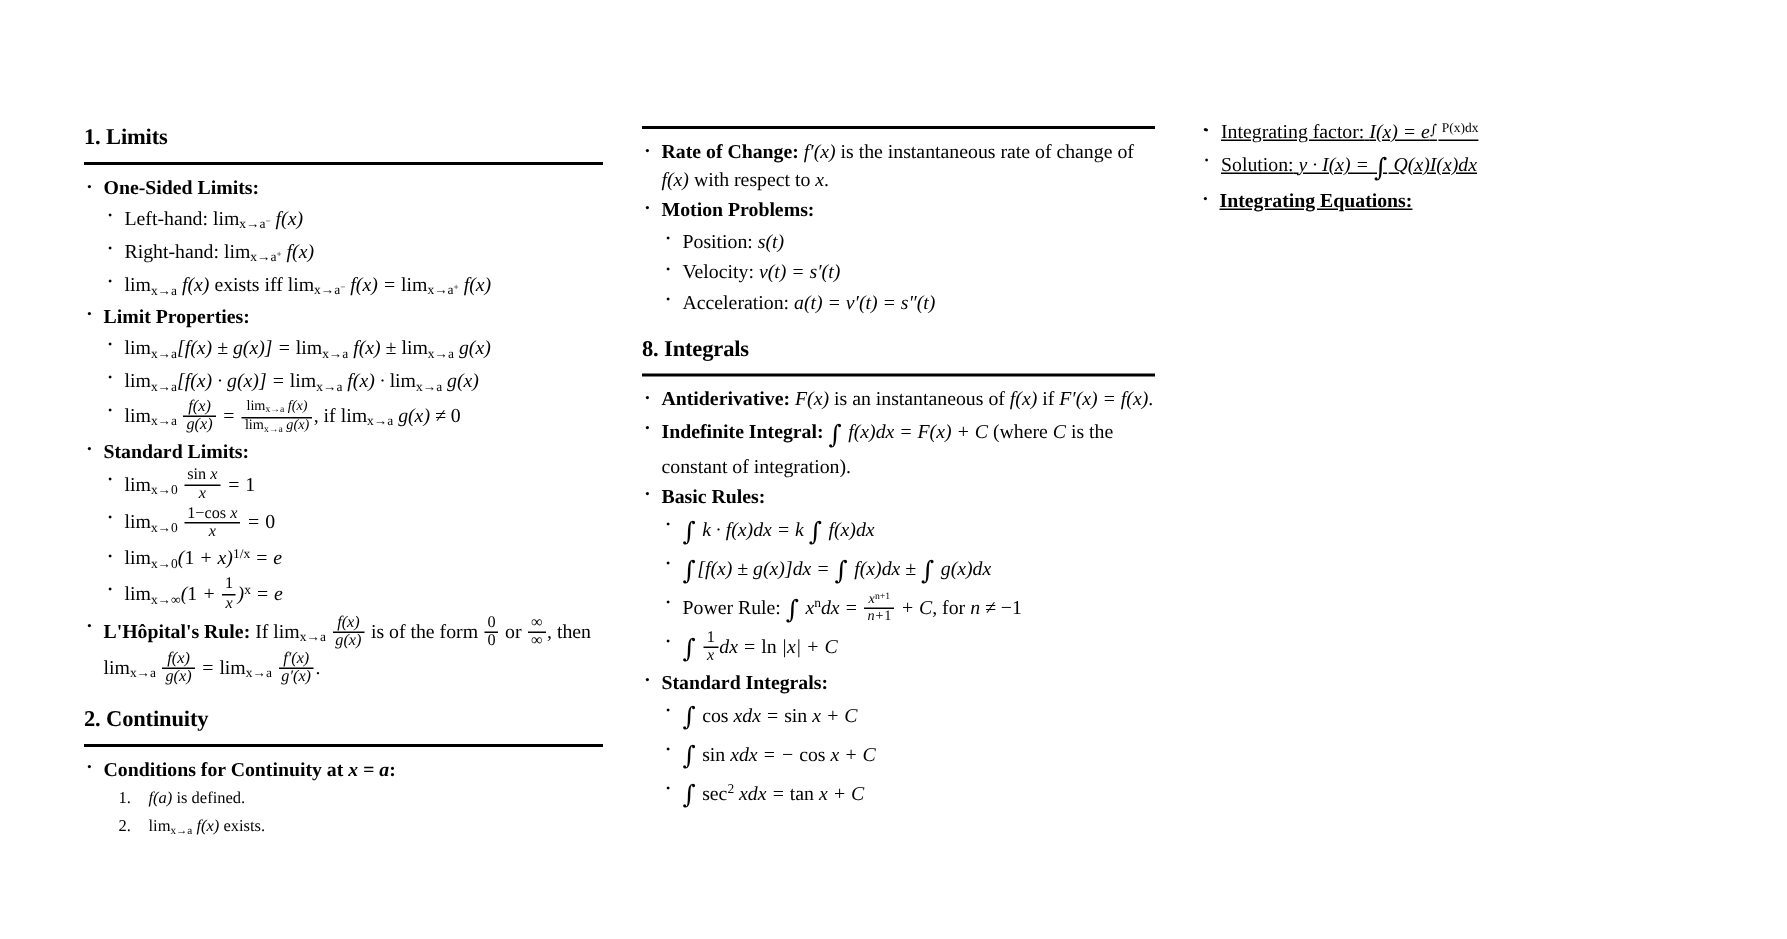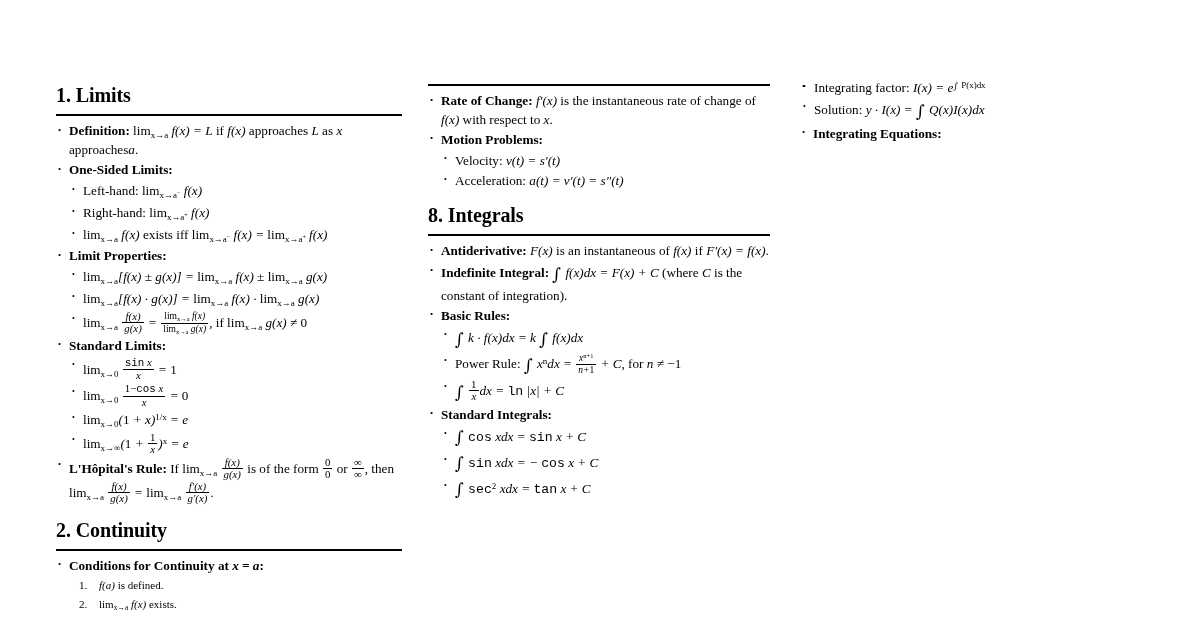--- a/index.html
+++ b/index.html
@@ -17,33 +17,33 @@
     -webkit-font-smoothing: antialiased;
   }
 
   
   .col {
     position: absolute;
     top: 0;
   }
   .col-1 { left: 56px;  width: 346px; }
   .col-2 { left: 428px; width: 342px; }
-  .col-3 { left: 800px; width: 300px; }
+  .col-3 { left: 800px; width: 300px; text-decoration: underline; }
 
   .col-inner { padding-top: 84px; }
   .col-3 .col-inner { padding-top: 78px; }
 
   
   .section {
     margin: 0 0 0 0;
   }
   .section + .section { margin-top: 14px; }
 
   h2.sec-title {
-    font-size: 20px;
+    font-size: 15px;
     font-weight: bold;
     margin: 0 0 7px 0;
     padding: 0;
     line-height: 1.15;
     letter-spacing: -0.1px;
   }
   .sec-rule {
     border: 0;
     border-top: 2px solid #000;
     margin: 0 0 6px 0;
@@ -112,21 +112,21 @@
   }
 
   b, .b { font-weight: bold; }
 
   
   .m {
     font-family: "Liberation Serif", "DejaVu Serif", serif;
     font-style: italic;
     white-space: nowrap;
   }
-  .mr { font-style: normal; font-family: Liberation Mono, monospace; }          
+  .mr { font-style: normal; }          
   .num { font-style: normal; }
 
   .sub {
     font-style: normal;
     font-size: 0.68em;
     vertical-align: -0.28em;
     letter-spacing: 0;
   }
   .sup {
     font-style: normal;
@@ -171,31 +171,20 @@
 
 <div class="col col-1">
 <div class="col-inner">
 
   <div class="section">
     <h2 class="sec-title">1. Limits</h2>
     <hr class="sec-rule">
 
     <ul class="lvl1">
 
-      <li>
-        <b>Definition:</b>
-        <span class="m"><span class="lim">lim</span><span class="sub">x→a</span> f(x) = L</span>
-        <span>if</span>
-        <span class="m">f(x)</span>
-        <span>approaches</span>
-        <span class="m">L</span>
-        <span>as</span>
-        <span class="m">x</span>
-        <span>approaches</span><span class="m">a</span>.
-      </li>
 
       <li>
         <b>One-Sided Limits:</b>
         <ul class="lvl2">
           <li>
             <span>Left-hand:</span>
             <span class="m"><span class="lim">lim</span><span class="sub">x→a<span class="sup">−</span></span> f(x)</span>
           </li>
           <li>
             <span>Right-hand:</span>
@@ -296,20 +285,24 @@
         <span class="m">f′(x)</span>
         <span>is the instantaneous rate of change of</span>
         <span class="m">f(x)</span>
         <span>with respect to</span>
         <span class="m">x</span>.
       </li>
       <li>
         <b>Motion Problems:</b>
         <ul class="lvl2">
           <li>
+            <span>Position:</span>
+            <span class="m">s(t)</span>
+          </li>
+          <li>
             <span>Velocity:</span>
             <span class="m">v(t) = s′(t)</span>
           </li>
           <li>
             <span>Acceleration:</span>
             <span class="m">a(t) = v′(t) = s″(t)</span>
           </li>
         </ul>
       </li>
     </ul>
@@ -333,20 +326,23 @@
         <span class="m"><span class="intg">∫</span> f(x)dx = F(x) + C</span>
         <span>(where</span>
         <span class="m">C</span>
         <span>is the constant of integration).</span>
       </li>
       <li>
         <b>Basic Rules:</b>
         <ul class="lvl2">
           <li>
             <span class="m"><span class="intg">∫</span> k · f(x)dx = k <span class="intg">∫</span> f(x)dx</span>
+          </li>
+          <li>
+            <span class="m"><span class="intg">∫</span>[f(x) ± g(x)]dx = <span class="intg">∫</span> f(x)dx ± <span class="intg">∫</span> g(x)dx</span>
           </li>
           <li>
             <span>Power Rule:</span>
             <span class="m"><span class="intg">∫</span> x<span class="sup">n</span>dx = <span class="frac tiny"><span class="fn">x<span class="sup">n+<span class="num">1</span></span></span><span class="fd">n+<span class="num">1</span></span></span> + C</span><span>, for</span>
             <span class="m">n ≠ <span class="num">−1</span></span>
           </li>
           <li>
             <span class="m"><span class="intg">∫</span> <span class="frac"><span class="fn"><span class="num">1</span></span><span class="fd">x</span></span>dx = <span class="mr">ln</span> |x| + C</span>
           </li>
         </ul>

